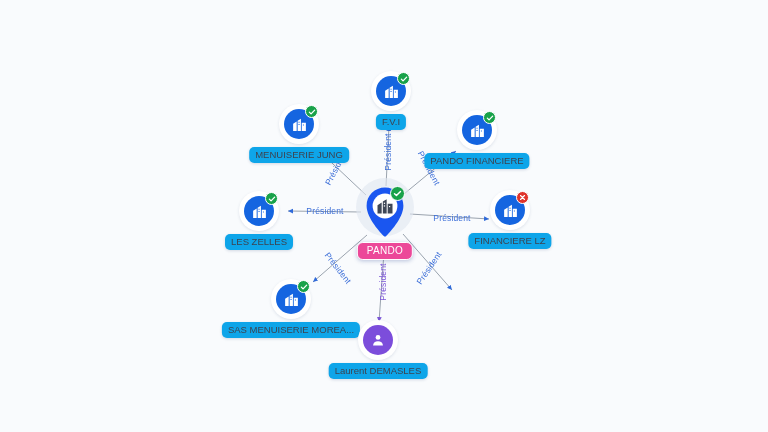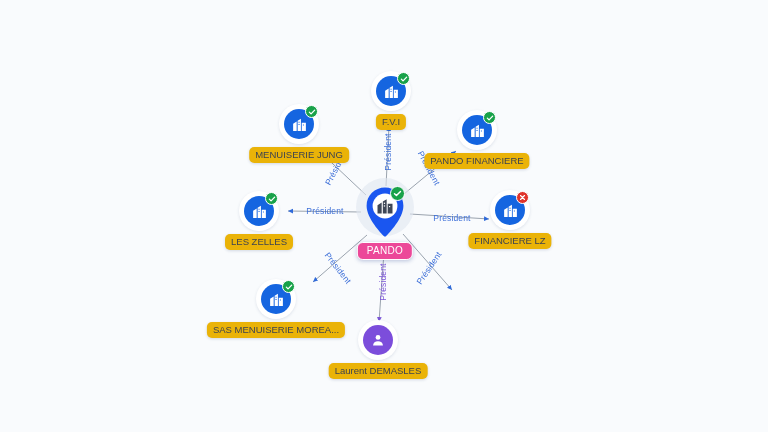--- a/index.html
+++ b/index.html
@@ -86,21 +86,21 @@
   }
   .badge.error { background: #e0342c; }
   .badge svg { display: block; }
 
   .node-label {
     position: relative;
     margin-top: -4px;
     display: inline-block;
     left: 50%;
     transform: translateX(-50%);
-    background: #eab308;
+    background: #0ea5e9;
     border-radius: 5px;
     padding: 2px 6px 3px 6px;
     font-size: 9.5px;
     color: #3d4350;
     white-space: nowrap;
     box-shadow: 0 1px 3px rgba(40,60,110,.18);
   }
   .label-wrap {
     position: relative;
     width: 0;
@@ -309,21 +309,21 @@
       </div>
       <div class="badge error">
         <svg width="7" height="7" viewBox="0 0 12 12">
           <path d="M2.6 2.6 L9.4 9.4 M9.4 2.6 L2.6 9.4" stroke="#ffffff" stroke-width="2" stroke-linecap="round"></path>
         </svg>
       </div>
     </div>
     <div class="label-wrap"><span class="node-label">FINANCIERE LZ</span></div>
   </div>
 
-  <div class="node" style="left:276px;top:299px;">
+  <div class="node" style="left:291px;top:299px;">
     <div class="node-graphic">
       <div class="halo"></div>
       <div class="disc">
         <svg width="17" height="17" viewBox="0 0 24 24" fill="#ffffff">
           <path d="M3 21V11l5-3.2V21H3zm6.4 0V6.6L14 4v17H9.4zM15.2 21V9.4h5.8V21h-5.8z"></path>
           <rect x="10.6" y="8" width="1.5" height="1.5" fill="#1565e0"></rect>
           <rect x="10.6" y="11.2" width="1.5" height="1.5" fill="#1565e0"></rect>
           <rect x="16.8" y="12" width="1.4" height="1.4" fill="#1565e0"></rect>
         </svg>
       </div>

